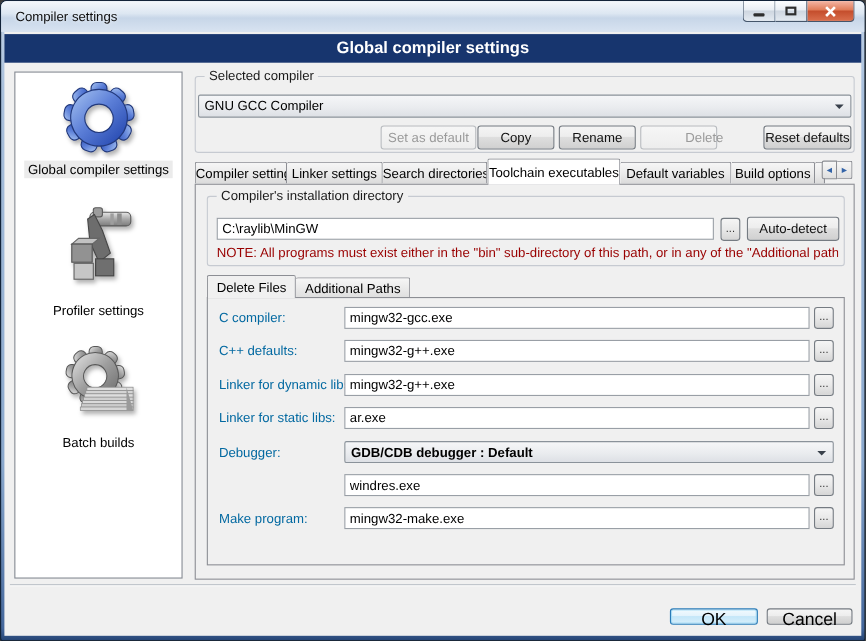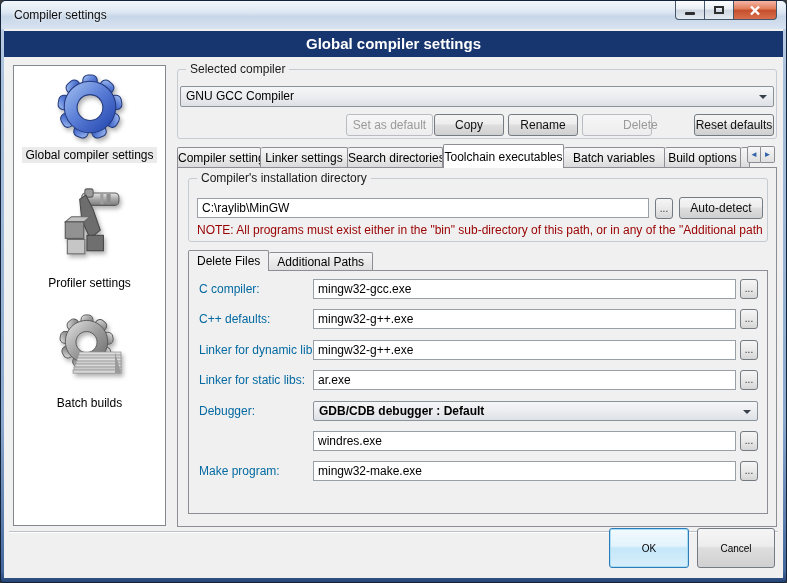--- a/index.html
+++ b/index.html
@@ -85,21 +85,21 @@
   .subtab.active{height:21px;margin-top:0;background:#f0f0f0;z-index:3;position:relative;line-height:21px;}
   .subtab.second{border-left:none;}
   .subtab-panel{position:absolute;left:10px;top:102px;width:580px;height:244px;border:1px solid #8c8e94;background:#f0f0f0;z-index:1;}
   
   .row-label{position:absolute;left:10px;font-size:12px;color:#0369a1;line-height:20px;}
   .row-input{left:124px;width:423px;}
   .row-browse{left:551px;width:18px;height:20px;}
   .row-combo{left:124px;width:445px;height:20px;font-weight:bold;}
   
   .footer-sep{position:absolute;left:5px;right:5px;bottom:46px;border-top:1px solid #bcc1c8;box-shadow:0 1px 0 #ffffff;}
-  .footer-btn{position:absolute;bottom:10px;height:40px;font-size:10px;font-family:inherit;border-radius:3px;cursor:default;}
+  .footer-btn{position:absolute;bottom:10px;height:15px;font-size:16px;font-family:inherit;border-radius:3px;cursor:default;}
   #btn-ok{right:94px;width:80px;border:1px solid #2b7cb8;box-shadow:inset 0 0 0 1px #a9ddf6;
     background:linear-gradient(180deg,#f2fafe 0%,#e3f3fc 45%,#c4e7f9 50%,#d8eefa 100%);}
   #btn-cancel{right:8px;width:78px;border:1px solid #757b82;
     background:linear-gradient(180deg,#f5f5f5 0%,#ededed 45%,#dedede 50%,#d0d0d0 100%);}
 </style>
 </head>
 <body>
 
 <div class="window">
 
@@ -221,21 +221,21 @@
       <button class="btn" id="btn-rename">Rename</button>
       <button class="btn disabled" id="btn-delete" disabled="">Delete</button>
       <button class="btn" id="btn-reset">Reset defaults</button>
     </div>
 
     <div class="tabs">
       <div class="tab first" style="width:84px">Compiler settings</div>
       <div class="tab" style="width:87px">Linker settings</div>
       <div class="tab" style="width:95px">Search directories</div>
       <div class="tab active" style="width:121px">Toolchain executables</div>
-      <div class="tab" style="width:101px">Batch variables</div>
+      <div class="tab" style="width:101px">Default variables</div>
       <div class="tab" style="width:76px">Build options</div>
       <div class="tab sliver"></div>
     </div>
     <div class="tab-arrows">
       <button class="arrow-btn left">◄</button>
       <button class="arrow-btn right">►</button>
     </div>
 
     <div class="tab-panel">
 

